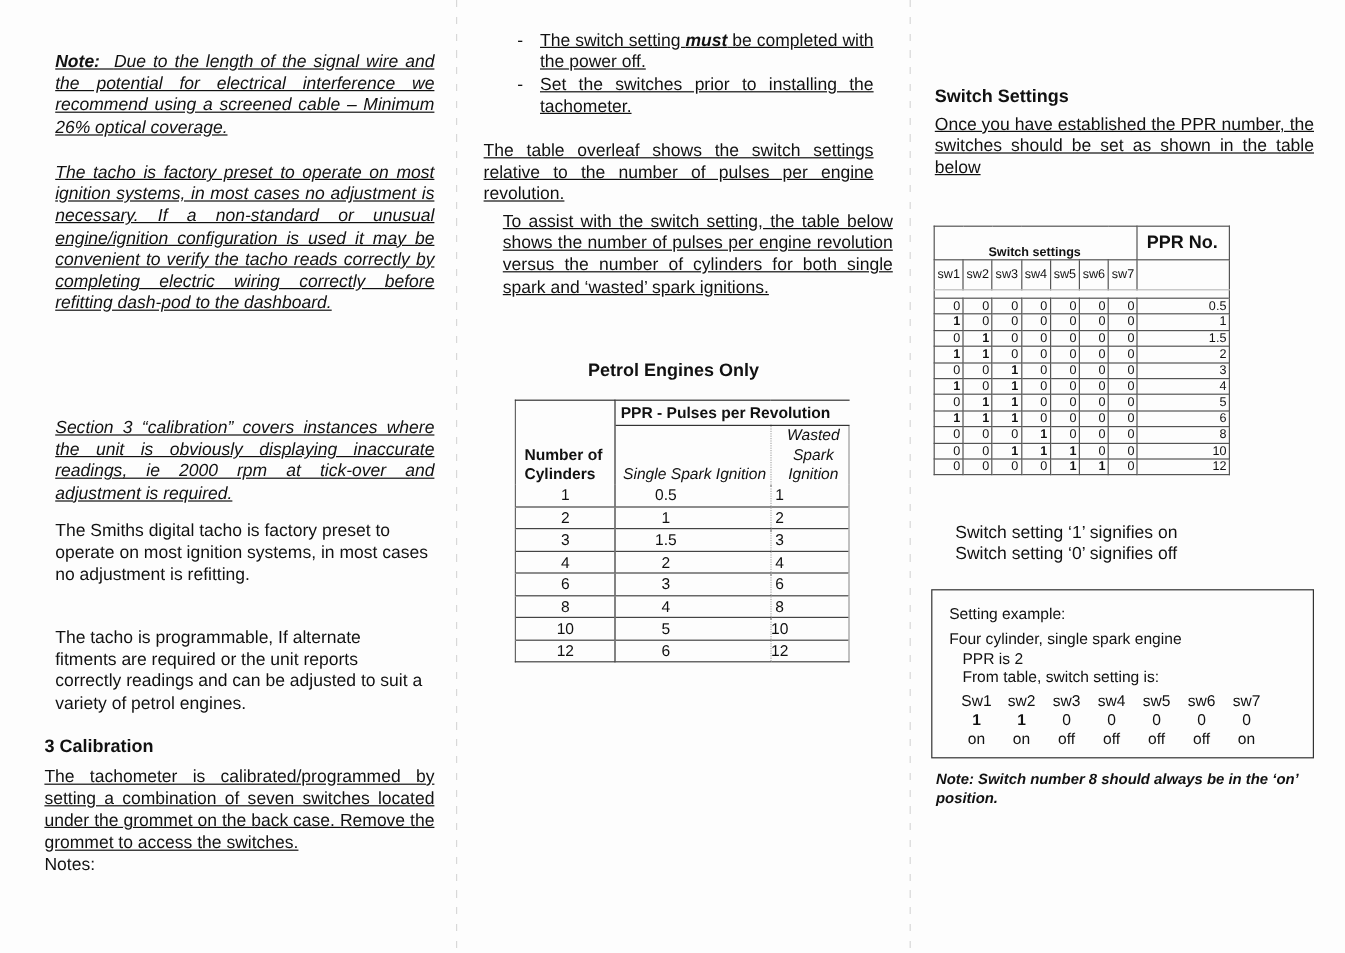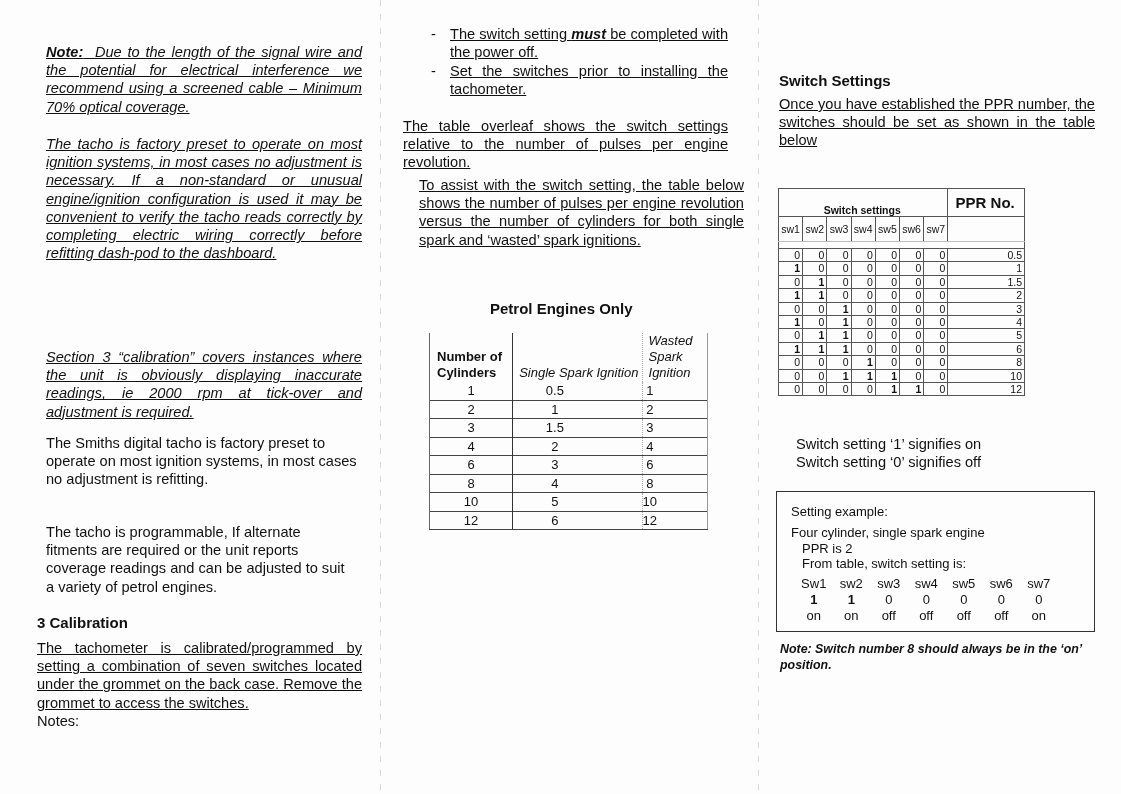--- a/index.html
+++ b/index.html
@@ -17,21 +17,21 @@
   .b { font-weight: bold; }
 
   .para { position: absolute; }
 
   
   .petrol-title { position: absolute; top: 300px; left: 490px; font-size: 15px; font-weight: bold; }
   table.petrol { position: absolute; top: 333px; left: 429px; width: 279px; border-collapse: collapse; font-size: 13px; }
   table.petrol td { padding: 0; height: 17.5px; line-height: 17.5px; }
   table.petrol .c1 { width: 80px; text-align: center; border-left: 1px solid #666; border-right: 1px solid #333; }
   table.petrol .c2 { width: 103px; padding-left: 6px; }
-  table.petrol .c3 { padding-left: 6px; border-left: 1px dotted #aaa; border-right: 1px solid #999; }
+  table.petrol .c3 { padding-left: 6px; border-left: 1px dotted #aaa; border-right: 1px solid #999; text-align: center; }
   table.petrol tr.top td { border-top: 1px solid #333; height: 20px; }
   table.petrol tr.top td.ppr { border-bottom: 1px solid #333; font-weight: bold; padding-left: 4px; }
   table.petrol tr.hdr td { height: 34px; line-height: 16px; vertical-align: bottom; padding-bottom: 1px; }
   table.petrol tr.data td { border-top: 1px solid #444; }
   table.petrol tr.first td { border-top: none; }
   table.petrol tr.last td { border-bottom: 1px solid #444; }
   table.petrol td.num2 { text-align: center; padding-left: 0; padding-right: 45px; }
   table.petrol td.num3 { text-align: center; padding-left: 0; padding-right: 50px; }
 
   
@@ -60,29 +60,29 @@
   .bullet { position: absolute; left: 403px; width: 325px; }
   .bullet .d { position: absolute; left: 28px; }
   .bullet .t { position: absolute; left: 47px; width: 278px; }
 </style>
 </head>
 <body>
 
 <div class="fold" style="left:380px"></div>
 <div class="fold" style="left:758px"></div>
 
-<p class="para j it" style="top:43px; left:46px; width:316px;"><span class="b">Note:</span>&nbsp; <span>Due to the length of the signal wire and the potential for electrical interference we recommend using a screened cable – Minimum 70% optical coverage.</span></p>
+<p class="para j it" style="top:43px; left:46px; width:316px;"><span class="b">Note:</span>&nbsp; <span>Due to the length of the signal wire and the potential for electrical interference we recommend using a screened cable – Minimum 26% optical coverage.</span></p>
 
 <p class="para j it" style="top:135px; left:46px; width:316px;">The tacho is factory preset to operate on most ignition systems, in most cases no adjustment is necessary. If a non-standard or unusual engine/ignition configuration is used it may be convenient to verify the tacho reads correctly by completing electric wiring correctly before refitting dash-pod to the dashboard.</p>
 
 <p class="para j it" style="top:300px; left:46px; width:316px;margin-top:48px;">Section 3 “calibration” covers instances where the unit is obviously displaying inaccurate readings, ie 2000 rpm at tick-over and adjustment is required.</p>
 
 <p class="para" style="top:434px; left:46px; width:316px;">The Smiths digital tacho is factory preset to operate on most ignition systems, in most cases no adjustment is refitting.</p>
 
-<p class="para" style="top:523px; left:46px; width:306px;">The tacho is programmable, If alternate fitments are required or the unit reports coverage readings and can be adjusted to suit a variety of petrol engines.</p>
+<p class="para" style="top:523px; left:46px; width:306px;">The tacho is programmable, If alternate fitments are required or the unit reports correctly readings and can be adjusted to suit a variety of petrol engines.</p>
 
 <p class="para b" style="top:614px; left:37px; font-size:15px;">3 Calibration</p>
 
 <p class="para j" style="top:639px; left:37px; width:325px;">The tachometer is calibrated/programmed by setting a combination of seven switches located under the grommet on the back case. Remove the grommet to access the switches.</p>
 <p class="para" style="top:712px; left:37px;">Notes:</p>
 
 <div class="bullet" style="top:25px;">
   <p class="d">-</p>
   <p class="t j"><span>The switch setting </span><b><i>must</i></b><span> be completed with the power off.</span></p>
 </div>
@@ -92,20 +92,24 @@
 </div>
 
 <p class="para j" style="top:117px; left:403px; width:325px;">The table overleaf shows the switch settings relative to the number of pulses per engine revolution.</p>
 
 <p class="para j" style="top:176px; left:403px; width:325px;margin-left:16px;">To assist with the switch setting, the table below shows the number of pulses per engine revolution versus the number of cylinders for both single spark and ‘wasted’ spark ignitions.</p>
 
 <div class="petrol-title">Petrol Engines Only</div>
 
 <table class="petrol">
   <tbody>
+      <tr class="top">
+    <td class="c1"></td>
+    <td class="ppr" colspan="2">PPR - Pulses per Revolution</td>
+  </tr>
   <tr class="hdr">
     <td class="c1 b" style="text-align:left; padding-left:7px;">Number of Cylinders</td>
     <td class="c2 it">Single Spark Ignition</td>
     <td class="c3 it">Wasted Spark Ignition</td>
   </tr>
   </tbody>
     <tbody id="petrol-body">
       <tr class="data first">
         <td class="c1">1</td>
         <td class="c2 num2">0.5</td>

